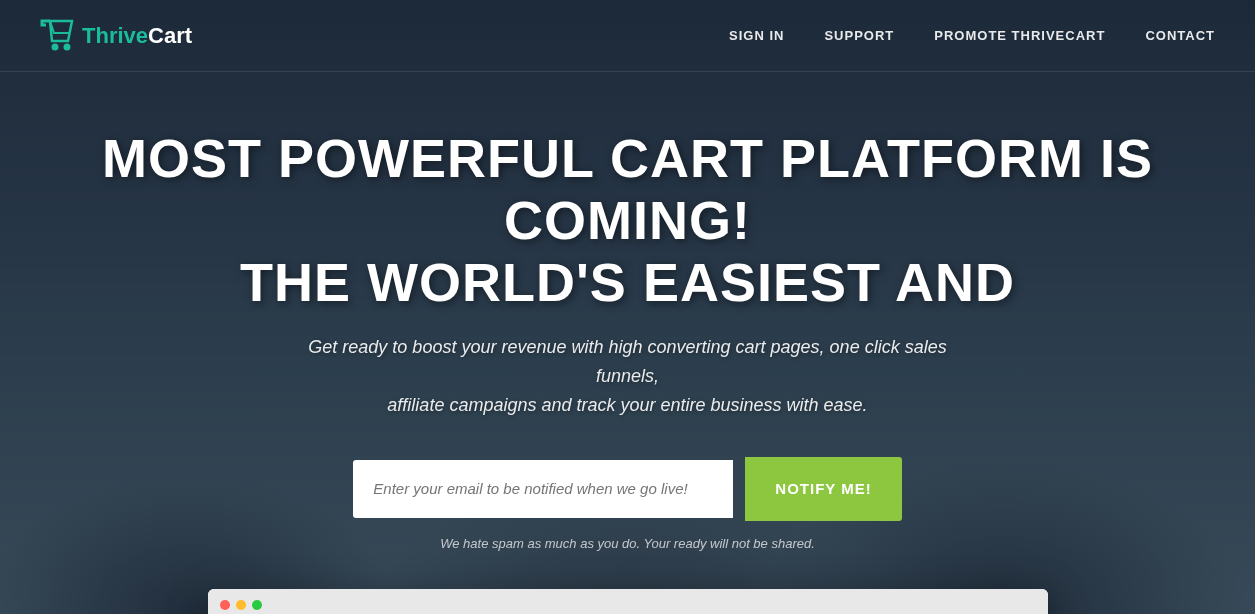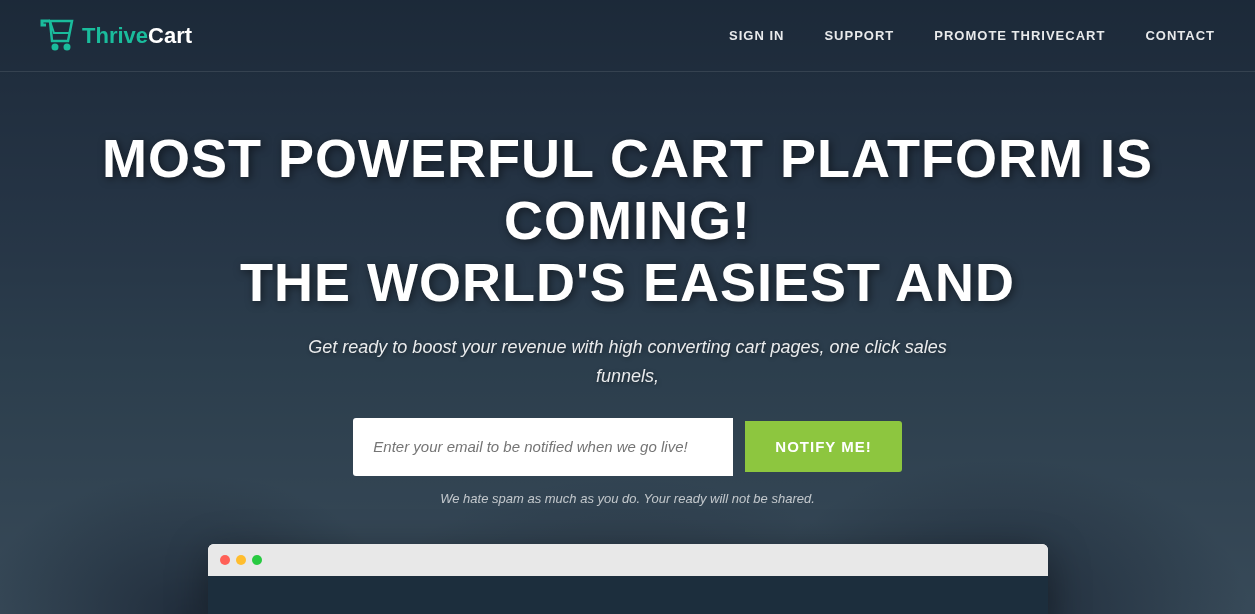--- a/index.html
+++ b/index.html
@@ -117,21 +117,21 @@
       text-shadow: 2px 2px 8px rgba(0,0,0,0.5);
       margin-bottom: 20px;
     }
 
     .hero-subtitle {
       font-size: 18px;
       color: rgba(255,255,255,0.9);
       font-style: italic;
       line-height: 1.6;
       max-width: 700px;
-      margin: 0 auto 27px;
+      margin: 0 auto 37px;
       text-shadow: 1px 1px 4px rgba(0,0,0,0.4);
     }
 
     
     .email-form {
       display: flex;
       justify-content: center;
       align-items: center;
       gap: 12px;
       margin-bottom: 15px;
@@ -144,21 +144,21 @@
       font-size: 15px;
       font-style: italic;
       color: #999;
       border: none;
       outline: none;
       background: white;
       border-radius: 3px 0 0 3px;
     }
 
     .notify-btn {
-      height: 51px;
+      height: 64px;
       padding: 0 30px;
       background: #8dc63f;
       color: white;
       font-size: 15px;
       font-weight: 700;
       letter-spacing: 1px;
       text-transform: uppercase;
       border: none;
       cursor: pointer;
       border-radius: 0 3px 3px 0;
@@ -241,20 +241,21 @@
 </nav>
 
 <div class="hero-content">
   <h1 class="hero-title">
     <div>MOST POWERFUL CART PLATFORM IS COMING!</div>
     <div>THE WORLD'S EASIEST AND</div>
   </h1>
 
   <p class="hero-subtitle">
     <span>Get ready to boost your revenue with high converting cart pages, one click sales funnels,</span><br>
+    <span>affiliate campaigns and track your entire business with ease.</span>
   </p>
 
   <div class="email-form">
     <input class="email-input" type="email" placeholder="Enter your email to be notified when we go live!" style="">
     <button class="notify-btn">NOTIFY ME!</button>
   </div>
 
   <p class="spam-note">We hate spam as much as you do. Your ready will not be shared.</p>
 </div>
 

